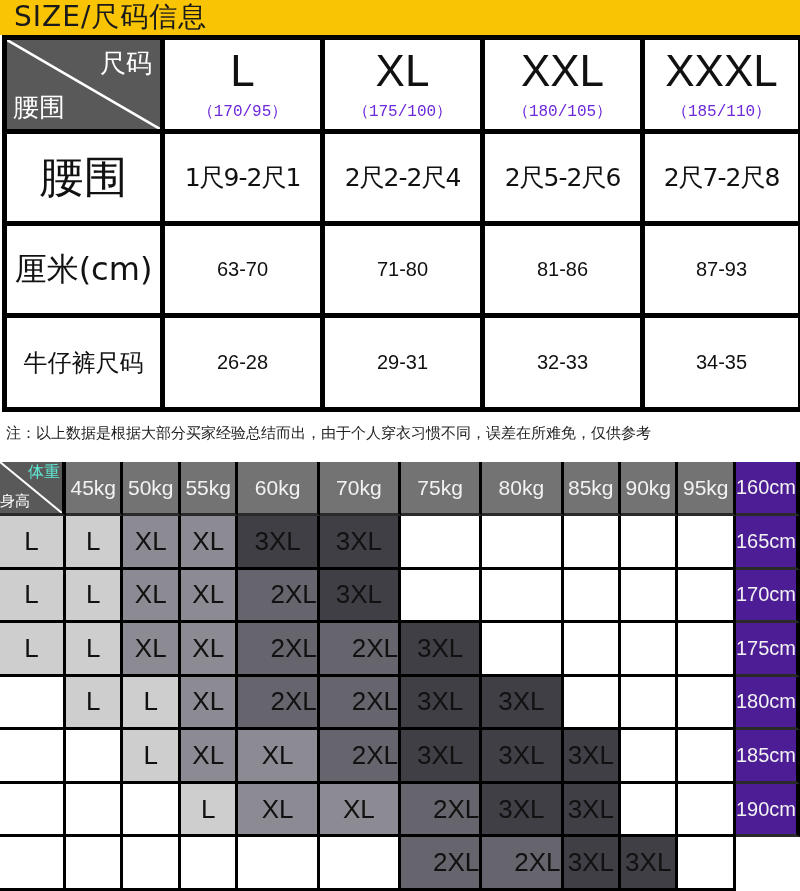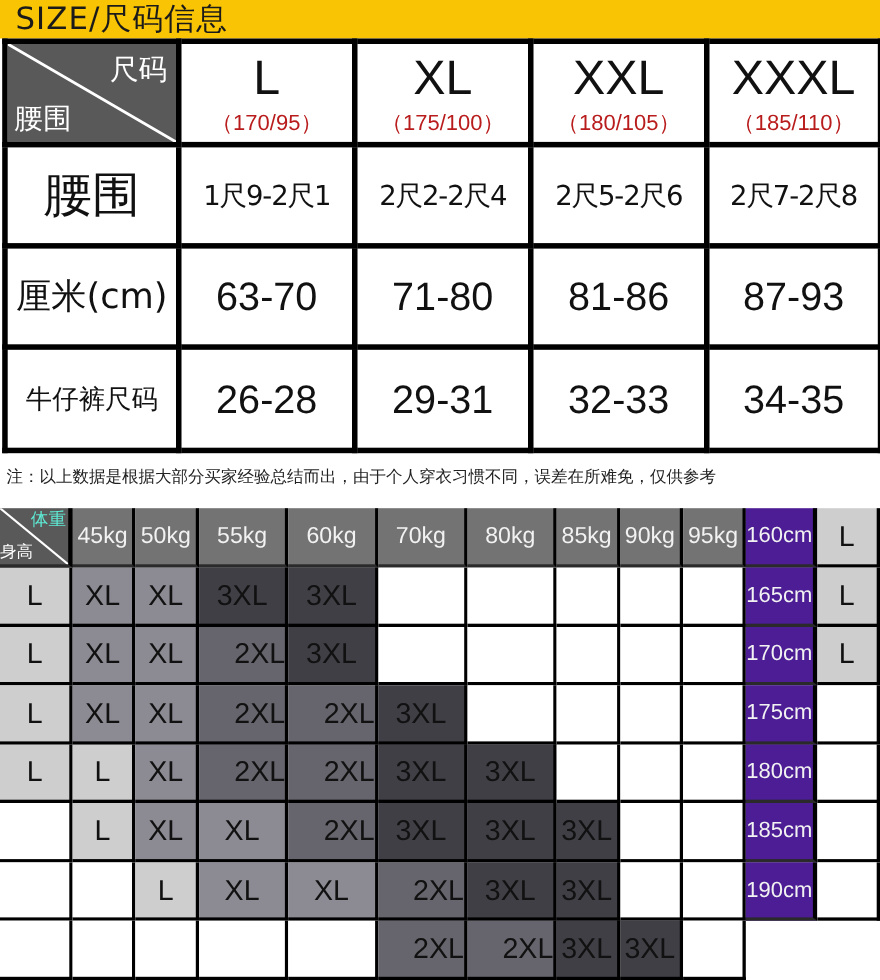--- a/index.html
+++ b/index.html
@@ -33,27 +33,27 @@
   .size-table tr.r1 { height: 92px; }
   .size-table tr.r2 { height: 92px; }
   .size-table tr.r3 { height: 94px; }
 
   .corner-cell { position: relative; background: #595959 !important; overflow: hidden; }
   .corner-cell svg { position: absolute; left: 0; top: 0; width: 100%; height: 100%; }
   .corner-top { position: absolute; right: 8px; top: 6px; color: #fff; font-size: 26px; }
   .corner-bottom { position: absolute; left: 6px; bottom: 4px; color: #fff; font-size: 26px; }
 
   .size-name { display: block; font-size: 44px; line-height: 48px; margin-top: 2px; font-family: "Liberation Sans", sans-serif; }
-  .size-sub { display: block; font-size: 20px; line-height: 26px; color: #b91c1c; margin-top: 4px; font-family: Liberation Sans, sans-serif; }
+  .size-sub { display: block; font-size: 16px; line-height: 26px; color: #6d28d9; margin-top: 4px; font-family: Liberation Mono, monospace; }
 
   .row-label-lg { font-size: 44px; }
   .row-label-md { font-size: 32px; }
   .row-label-sm { font-size: 24px; }
   .chi-val { font-size: 25px; white-space: nowrap; letter-spacing: -1px; }
-  .num-val { font-size: 36px; font-family: "Liberation Sans", sans-serif; }
+  .num-val { font-size: 20px; font-family: "Liberation Sans", sans-serif; }
 
   .note {
     position: absolute; left: 6px; top: 424px; font-size: 15px; color: #222; white-space: nowrap;
   }
 
   
   .hw-grid {
     position: absolute; left: 0; top: 462px; width: 800px; height: 429px;
     display: grid;
     grid-template-columns: 66px repeat(11, 1fr);
@@ -151,20 +151,21 @@
       <line x1="0" y1="0" x2="62" y2="51" stroke="#fff" stroke-width="2"></line>
     </svg>
     <span class="hw-corner-top">体重</span>
     <span class="hw-corner-bottom">身高</span>
   </div>
 <div class="hw-cell hw-head">45kg</div>
     <div class="hw-cell hw-head">50kg</div>
     <div class="hw-cell hw-head">55kg</div>
     <div class="hw-cell hw-head">60kg</div>
     <div class="hw-cell hw-head">70kg</div>
+    <div class="hw-cell hw-head">75kg</div>
     <div class="hw-cell hw-head">80kg</div>
     <div class="hw-cell hw-head">85kg</div>
     <div class="hw-cell hw-head">90kg</div>
     <div class="hw-cell hw-head">95kg</div>
     <div class="hw-cell hw-rowhead">160cm</div>
     <div class="hw-cell sz-L">L</div>
     <div class="hw-cell sz-L">L</div>
     <div class="hw-cell sz-XL">XL</div>
     <div class="hw-cell sz-XL">XL</div>
     <div class="hw-cell sz-3XL">3XL</div>

